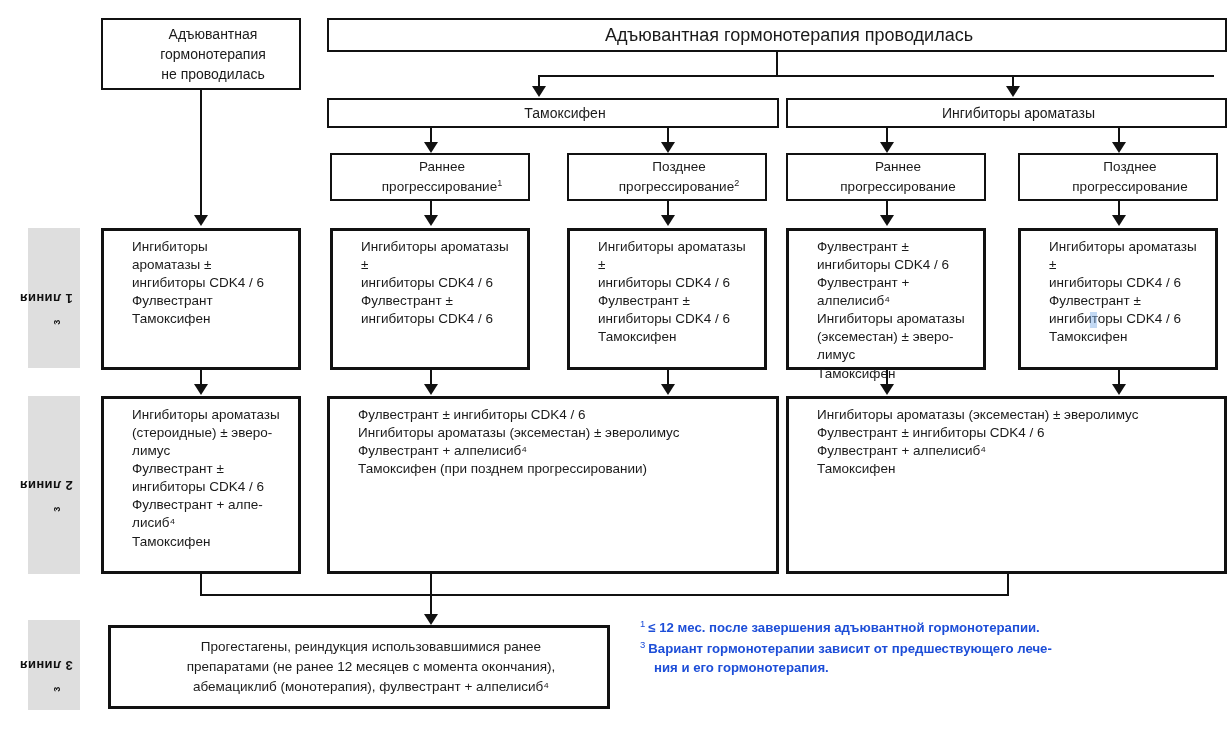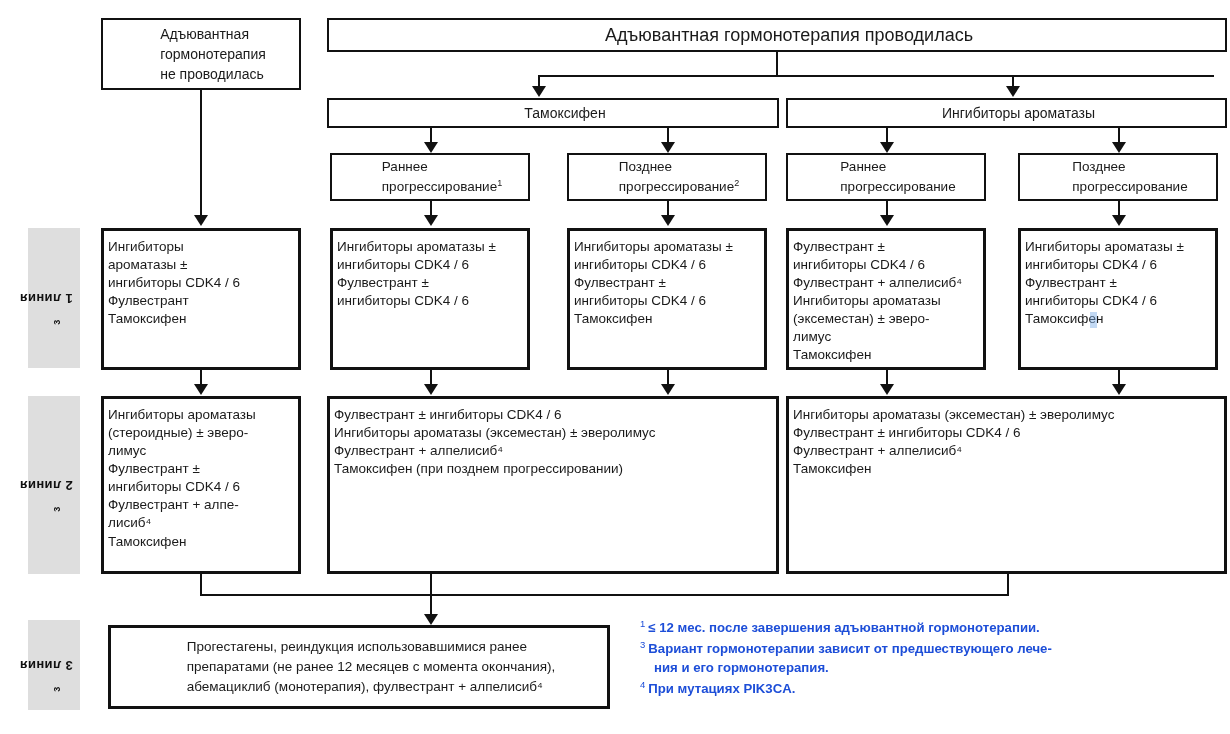--- a/index.html
+++ b/index.html
@@ -19,24 +19,25 @@
     box-sizing:border-box;
     border:2px solid #111;
     background:#fff;
     font-size:13.5px;
     line-height:1.34;
     color:#1a1a1a;
     white-space:pre-line;
   }
   .box.center{
     display:flex;align-items:center;justify-content:center;
+    text-align:center;
     padding-left:24px;
   }
   .box.left{
-    padding:7px 9px 5px 4px;
+    padding:7px 9px 5px 28px;
     text-align:left;
   }
   .box.thick{border-width:3px;}
 
   
   .stage{
     position:absolute;
     box-sizing:border-box;
     background:#dedede;
     display:flex;align-items:center;justify-content:center;
@@ -212,16 +213,15 @@
   <div class="arrowhead" style="left:424px;top:614px;"></div>
 
   <div class="box center thick" style="left:108px;top:625px;width:502px;height:84px;line-height:1.5;">Прогестагены, реиндукция использовавшимися ранее
 препаратами (не ранее 12 месяцев с момента окончания),
 абемациклиб (монотерапия), фулвестрант + алпелисиб⁴</div>
 
   <div id="footnotes">
     <span class="fn"><sup>1</sup><span>≤ 12 мес. после завершения адъювантной гормонотерапии.</span></span>
     <span class="fn"><sup>3</sup><span style="white-space:pre-line;">Вариант гормонотерапии зависит от предшествующего лече-
 ния и его гормонотерапия.</span></span>
-    <span class="fn"><sup>4</sup><span>При мутациях PIK3CA.</span></span>
   </div>
 
 </div>
 
 </body></html>

